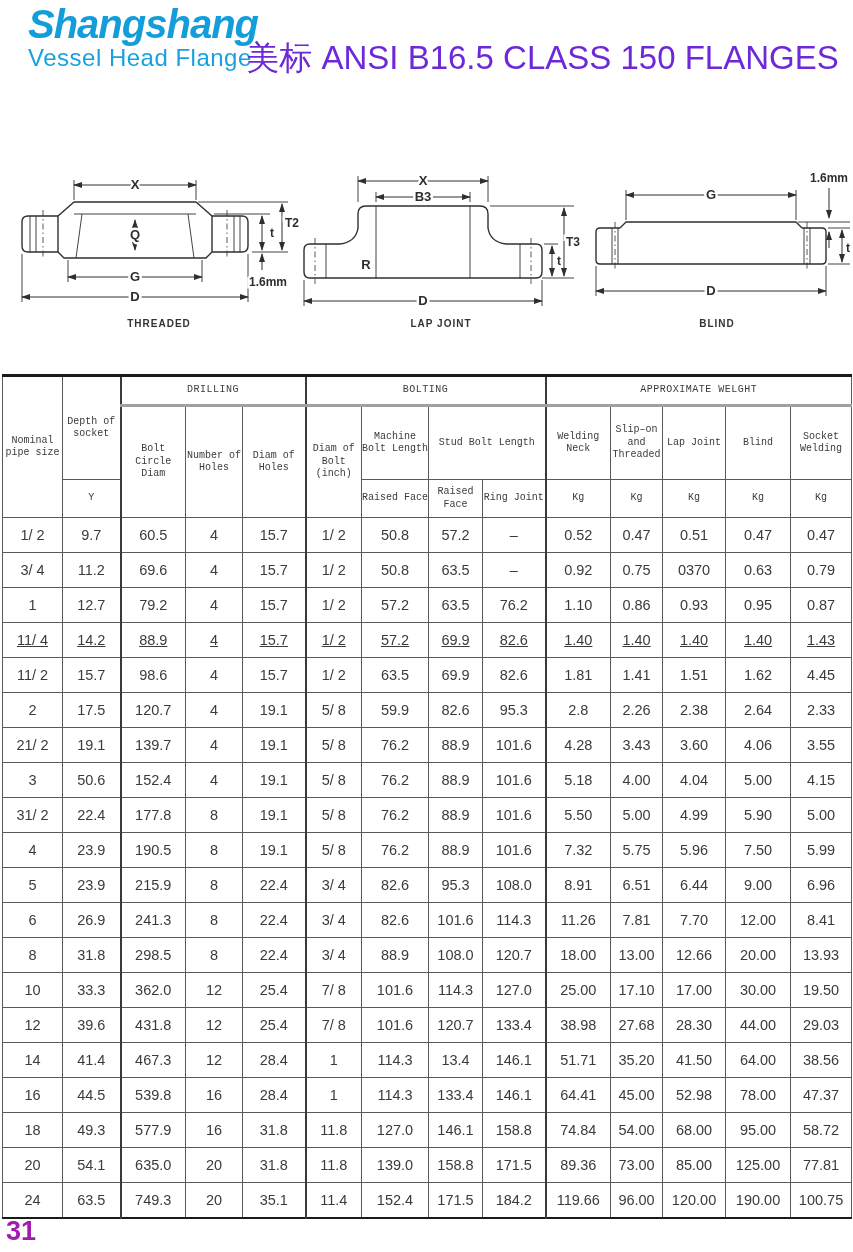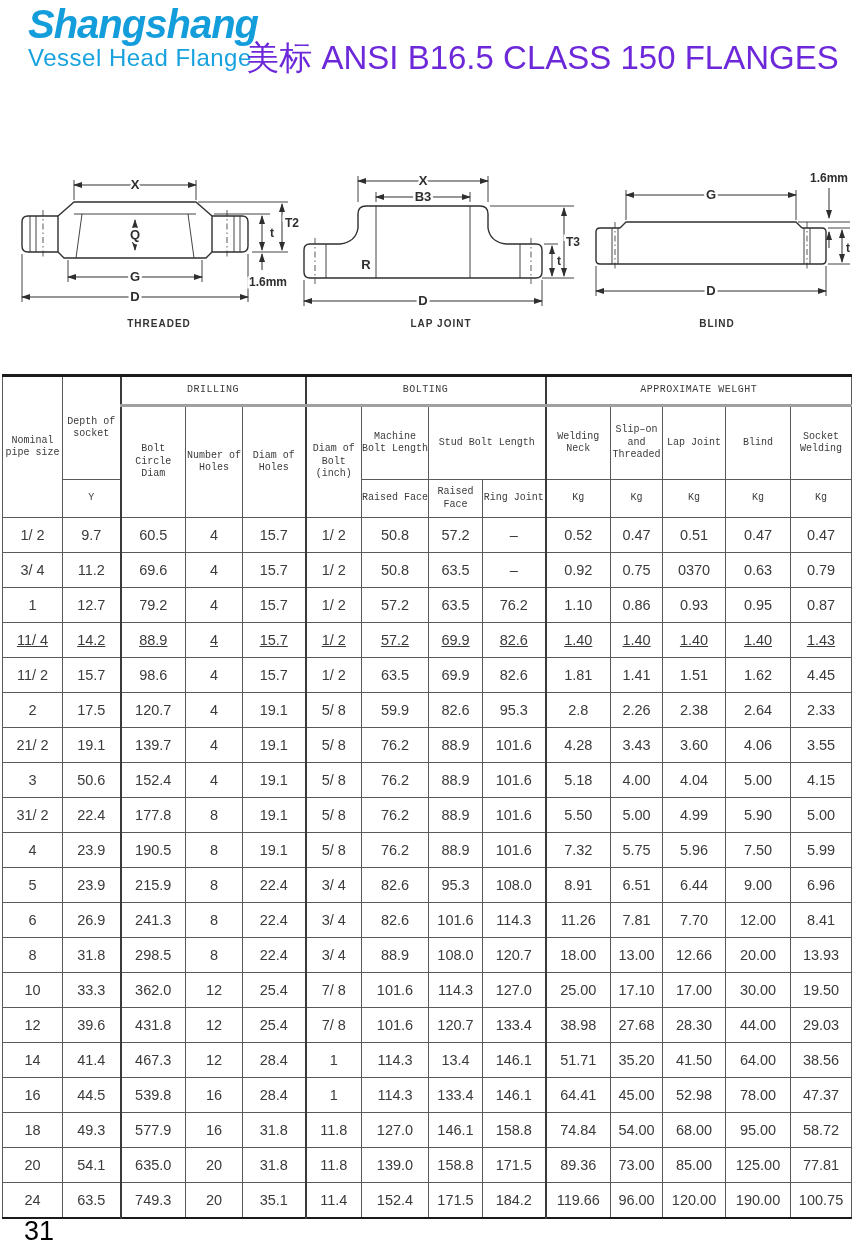--- a/index.html
+++ b/index.html
@@ -36,21 +36,21 @@
        font-weight:normal;color:#3b3b3b;line-height:1.25;overflow:hidden;}
   .tbl th{font-size:10px;font-family:Liberation Mono, monospace;}
   .tbl td{font-size:14.5px;}
   .tbl thead tr.r1{height:30px;}
   .tbl thead tr.r2{height:74px;}
   .tbl thead tr.r3{height:38px;}
   .group{font-size:16px;letter-spacing:.5px;border-bottom:3px solid #a0a0a0 !important;}
   .sep{border-left:2px solid #3a3a3a !important;}
   .small{font-size:12.5px;}
 
-  .page-number{position:absolute;left:24px;top:1216px;font-size:27px;color:#000000;}
+  .page-number{position:absolute;left:6px;top:1216px;font-size:27px;color:#a21caf;font-weight:bold;}
 </style>
 </head>
 <body>
 
 <div class="page">
 
   <div class="logo">
     <div class="logo-main">Shangshang</div>
     <div class="logo-sub">Vessel Head Flange</div>
   </div>

